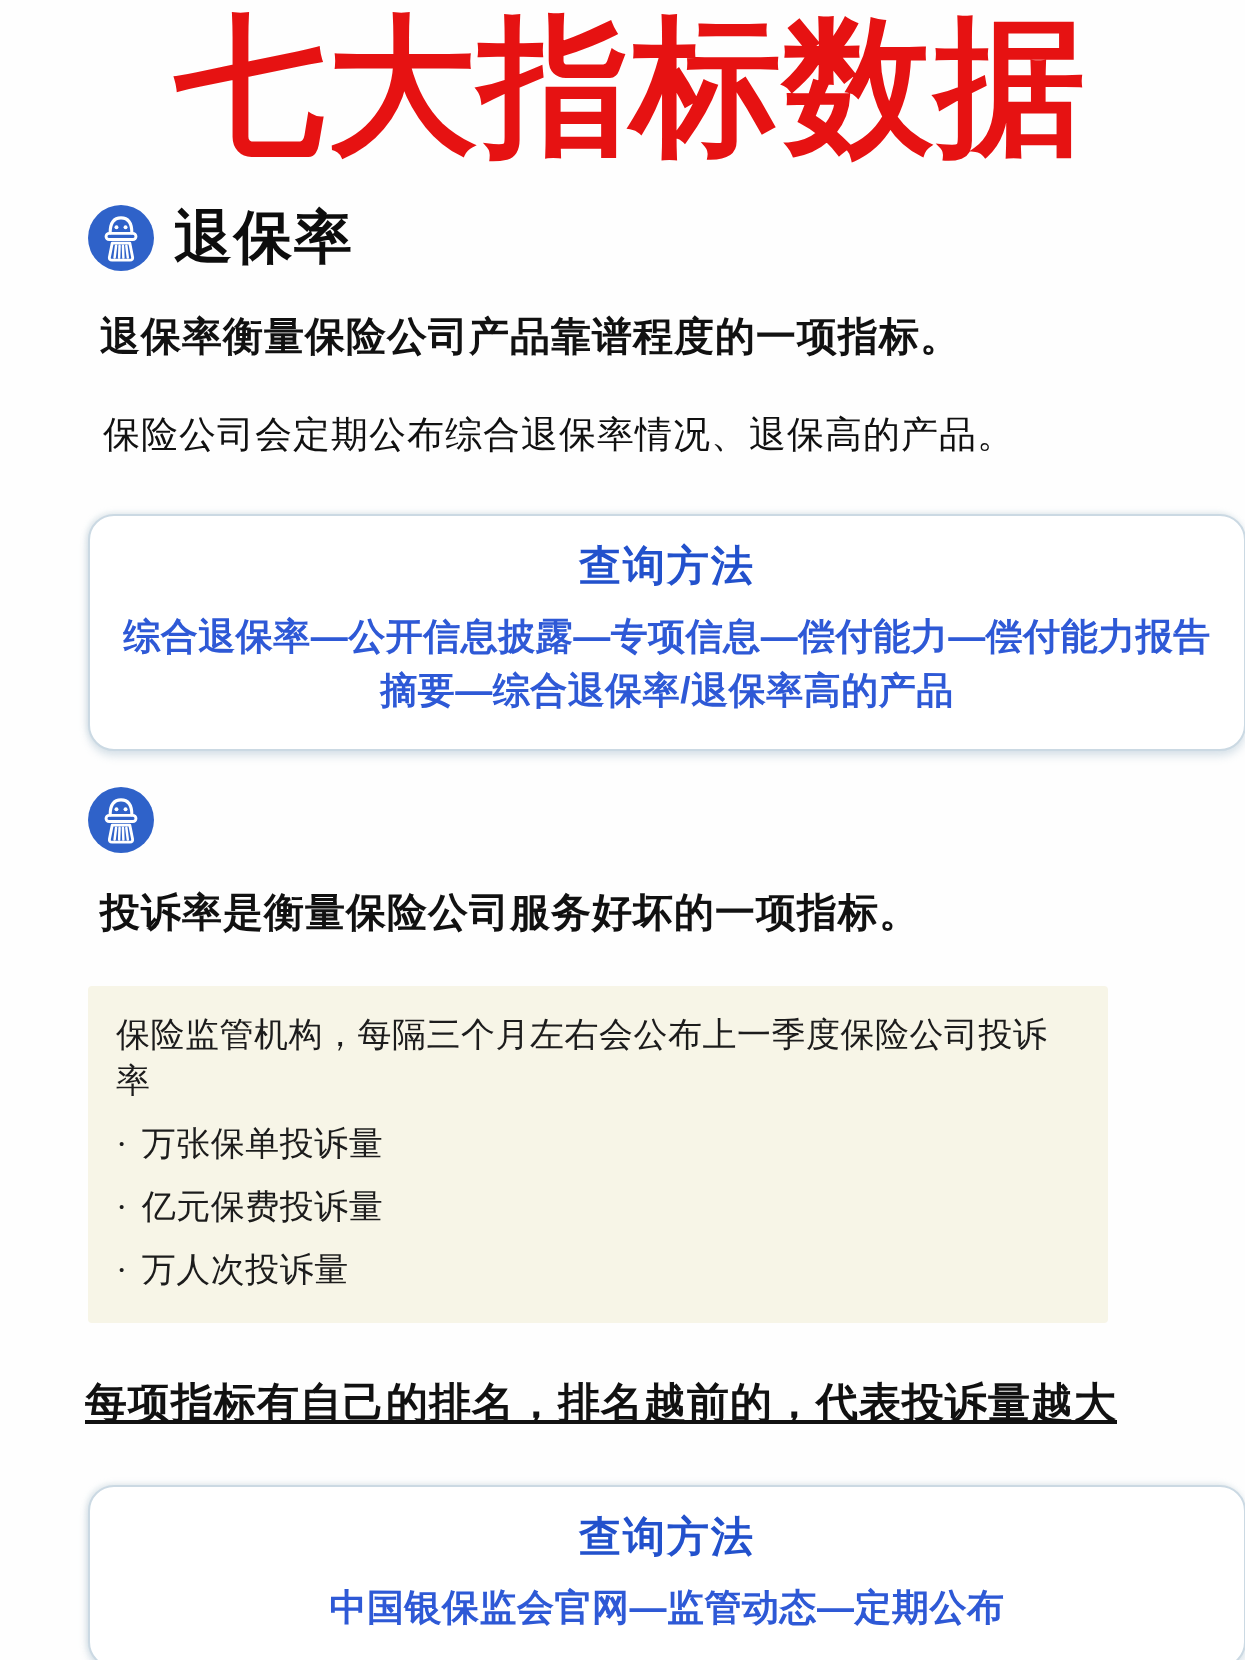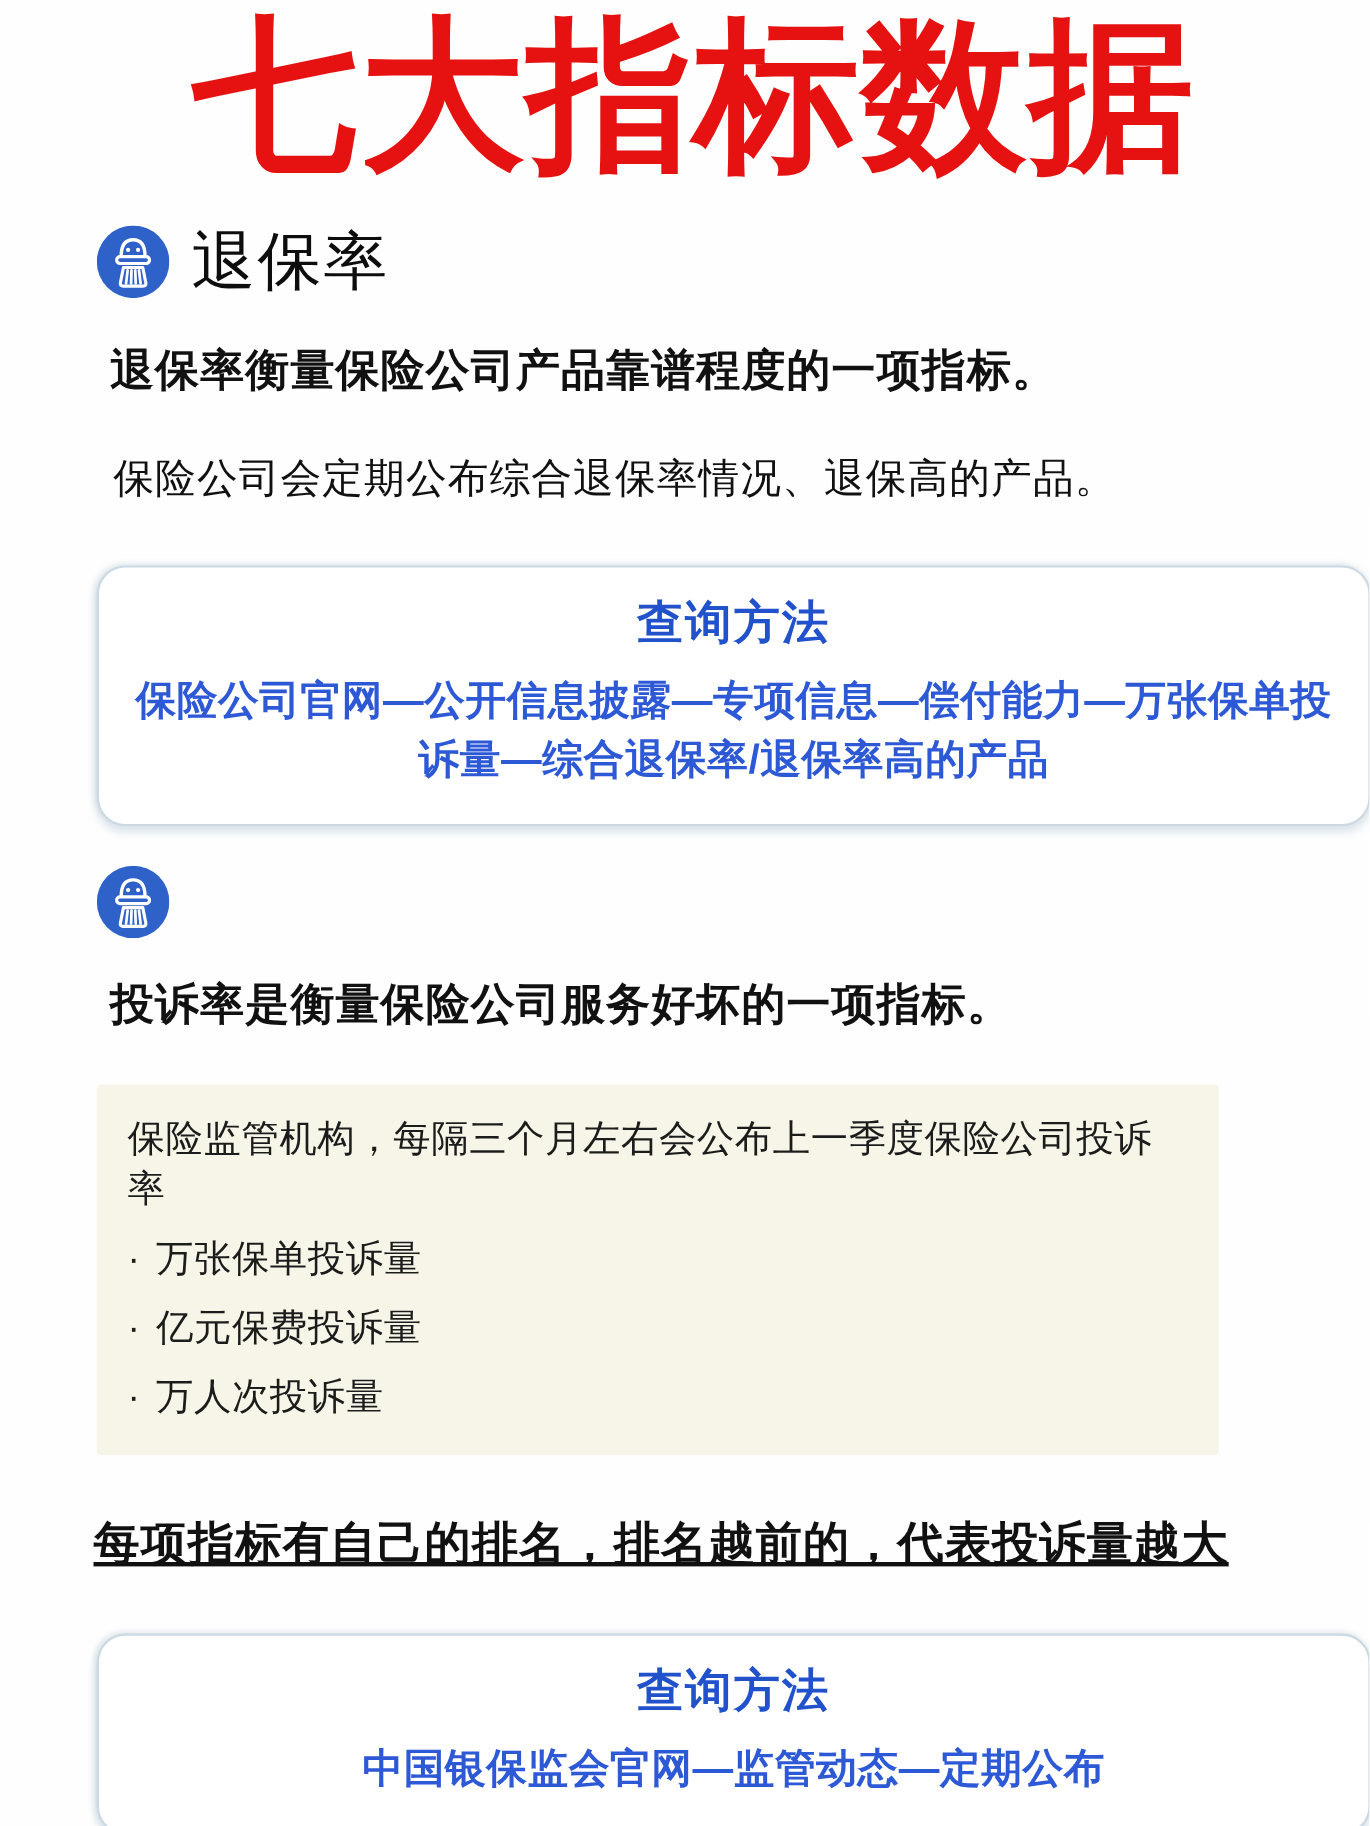--- a/index.html
+++ b/index.html
@@ -30,21 +30,21 @@
   }
   .section-header.first { margin-top: 26px; }
   .section-header.second { margin-top: 36px; }
   .icon-badge {
     width: 66px;
     height: 66px;
     flex: 0 0 66px;
   }
   .section-title {
     font-size: 58px;
-    font-weight: 400;
+    font-weight: 700;
     color: #0d0d0d;
     letter-spacing: 2px;
   }
   .para-1 {
     margin: 32px 60px 0 100px;
     font-size: 40px;
     font-weight: 600;
     color: #111111;
     letter-spacing: 1px;
   }
@@ -78,20 +78,21 @@
     line-height: 1.48;
     color: #2e59d6;
     letter-spacing: 0.5px;
   }
   .note-box {
     width: 1020px;
     margin: 46px 0 0 88px;
     background: #f7f5e7;
     border-radius: 4px;
     padding: 26px 28px 30px 28px;
+    font-family: Liberation Serif, serif;
   }
   .note-intro {
     font-size: 34px;
     font-weight: 500;
     color: #1c1c1c;
     letter-spacing: 0.5px;
   }
   .note-item {
     margin-top: 17px;
     font-size: 34px;
@@ -130,21 +131,21 @@
       <line x1="37.2" y1="39.5" x2="38.6" y2="51" stroke="#ffffff" stroke-width="2.4" stroke-linecap="round"></line>
     </svg>
     <div class="section-title">退保率</div>
   </div>
 
   <p class="para-1">退保率衡量保险公司产品靠谱程度的一项指标。</p>
   <p class="para-2">保险公司会定期公布综合退保率情况、退保高的产品。</p>
 
   <div class="query-box">
     <div class="query-box-title">查询方法</div>
-    <div class="query-box-text">保险公司官网—公开信息披露—专项信息—偿付能力—万张保单投诉量—综合退保率/退保率高的产品</div>
+    <div class="query-box-text">综合退保率—公开信息披露—专项信息—偿付能力—偿付能力报告摘要—综合退保率/退保率高的产品</div>
   </div>
 
   <div class="section-header second">
     <svg class="icon-badge" viewBox="0 0 64 64" aria-hidden="true">
       <circle cx="32" cy="32" r="32" fill="#2f62c9"></circle>
       <path d="M21.5 27 Q21.5 12.5 32 12.5 Q42.5 12.5 42.5 27" fill="none" stroke="#ffffff" stroke-width="3" stroke-linecap="round"></path>
       <circle cx="27.6" cy="21.5" r="1.9" fill="#ffffff"></circle>
       <circle cx="36.4" cy="21.5" r="1.9" fill="#ffffff"></circle>
       <rect x="17.5" y="27.5" width="29" height="6" rx="3" fill="none" stroke="#ffffff" stroke-width="2.8"></rect>
       <path d="M23.5 37 L20.8 50.5 Q20.3 53.5 23.3 53.5 L40.7 53.5 Q43.7 53.5 43.2 50.5 L40.5 37 Z" fill="none" stroke="#ffffff" stroke-width="2.8" stroke-linejoin="round"></path>

